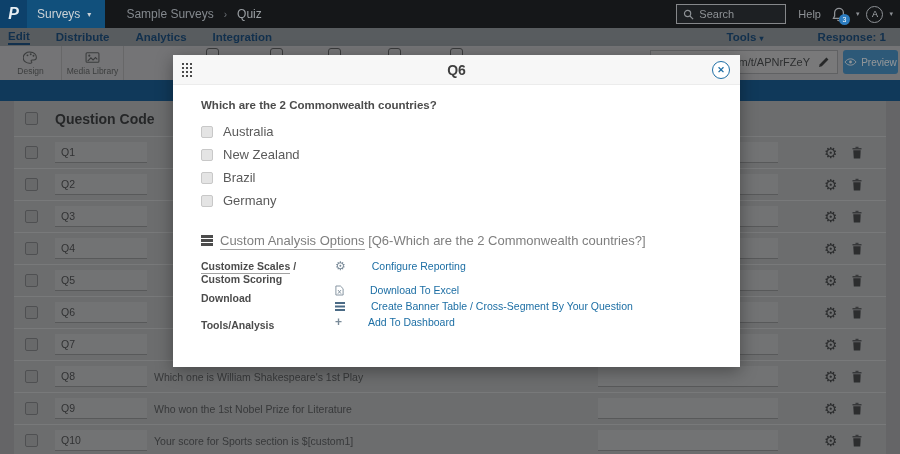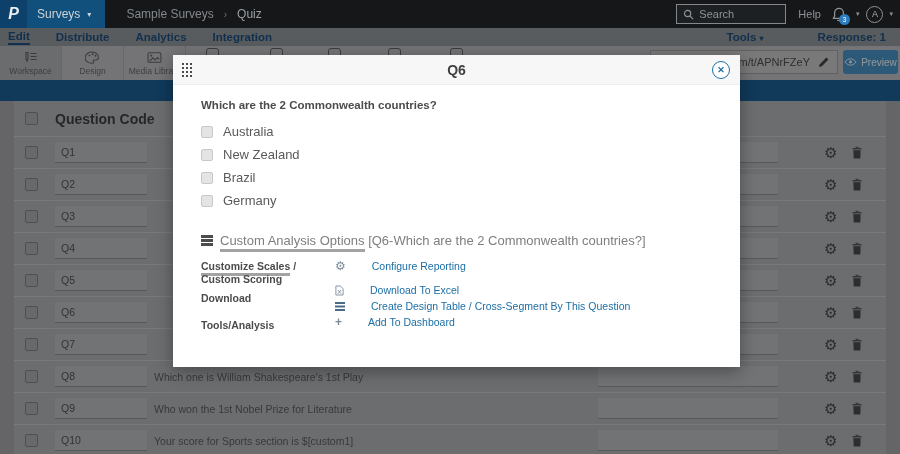--- a/index.html
+++ b/index.html
@@ -71,21 +71,21 @@
   .close-btn { position:absolute; right:10px; top:6px; width:18px; height:18px; border:1.6px solid #1f6fa6; border-radius:50%; color:#1f6fa6; font-size:9px; font-weight:bold; display:flex; align-items:center; justify-content:center; cursor:pointer; background:#fff; }
   .modal-body { padding:14px 0 0 28px; }
   .m-question { font-size:11.5px; font-weight:bold; color:#4c4c4c; }
   .opt-list { margin-top:9px; }
   .opt { height:23px; display:flex; align-items:center; gap:10px; }
   .opt-chk { width:12px; height:12px; background:#e4e4e4; border:1px solid #c8c8c8; border-radius:2px; cursor:pointer; }
   .opt-label { font-size:13px; color:#5a5a5a; }
   .section-header { margin-top:21px; display:flex; align-items:center; gap:7px; }
   .ham { width:12px; height:2.4px; background:#4c4c4c; box-shadow:0 4px 0 #4c4c4c, 0 8px 0 #4c4c4c; margin-top:-8px; }
   .section-title { font-size:13px; color:#7e7e7e; }
-  .red-underline { border-bottom:3px solid #a3a3a3; padding-bottom:1px; }
+  .red-underline { border-bottom:1px solid #a3a3a3; padding-bottom:1px; }
   .cols { display:flex; margin-top:12px; }
   .col-left { width:134px; font-size:10.5px; font-weight:bold; color:#4c4c4c; line-height:13px; }
   .cat { margin-bottom:0; }
   .cat-download { margin-top:6px; }
   .cat-tools { margin-top:14px; }
   .cat-dash { margin-top:3px; }
   .col-right { font-size:10.5px; color:#1c6ea4; }
   .mlink { display:flex; align-items:center; gap:6px; cursor:pointer; }
   .mlink .ml-label { color:#1c6ea4;padding-left:20px; }
   .ml-gap { margin-top:12px; }
@@ -135,27 +135,20 @@
   <span class="nav-item">Distribute</span>
   <span class="nav-item">Analytics</span>
   <span class="nav-item">Integration</span>
   <div class="nav-right">
     <span class="tools-lbl"><span>Tools</span> <span class="caret">▾</span></span>
     <span class="resp-lbl">Response: 1</span>
   </div>
 </div>
 
 <div class="toolbar">
-  <div class="tool-tile active">
-    <svg width="15" height="13" viewBox="0 0 15 13">
-        <path d="M3 1.5v6l1 2.6 1-2.6v-6z" fill="none" stroke="currentColor" stroke-width="1.1"></path>
-        <path d="M7.5 2.5h6M7.5 5.5h6M7.5 8.5h6" stroke="currentColor" stroke-width="1.1"></path>
-      </svg>
-    <span class="tt-label">Workspace</span>
-  </div>
   <div class="tool-tile">
     <svg width="15" height="13" viewBox="0 0 14 12">
         <path d="M7 1a6 5.2 0 1 0 0 10.3c1.2 0 1.5-.9.9-1.5-.6-.7-.3-1.5.7-1.5h1.5c1.6 0 2.4-1 2.4-2.3C12.5 3.1 10 1 7 1z" fill="none" stroke="currentColor" stroke-width="1"></path>
         <circle cx="4.2" cy="4" r=".9" fill="currentColor"></circle>
         <circle cx="7.2" cy="3" r=".9" fill="currentColor"></circle>
         <circle cx="9.8" cy="4.4" r=".9" fill="currentColor"></circle>
       </svg>
     <span class="tt-label">Design</span>
   </div>
   <div class="tool-tile">
@@ -406,21 +399,21 @@
         </div>
         <div class="mlink ml-gap">
           <svg class="link-icon" width="9" height="11" viewBox="0 0 10 12">
               <path d="M1 1h5l3 3v7H1z" fill="none" stroke="currentColor" stroke-width="1"></path>
               <path d="M3.3 5.5l3.4 4M6.7 5.5l-3.4 4" stroke="currentColor" stroke-width="1"></path>
             </svg>
           <span class="ml-label">Download To Excel</span>
         </div>
         <div class="mlink ml-tight">
           <span class="ham-sm"></span>
-          <span class="ml-label">Create Design Table / Cross-Segment By This Question</span>
+          <span class="ml-label">Create Banner Table / Cross-Segment By Your Question</span>
         </div>
         <div class="mlink ml-tight">
           <span class="link-icon plus-glyph">+</span>
           <span class="ml-label">Add To Dashboard</span>
         </div>
       </div>
     </div>
   </div>
 </div>
 

